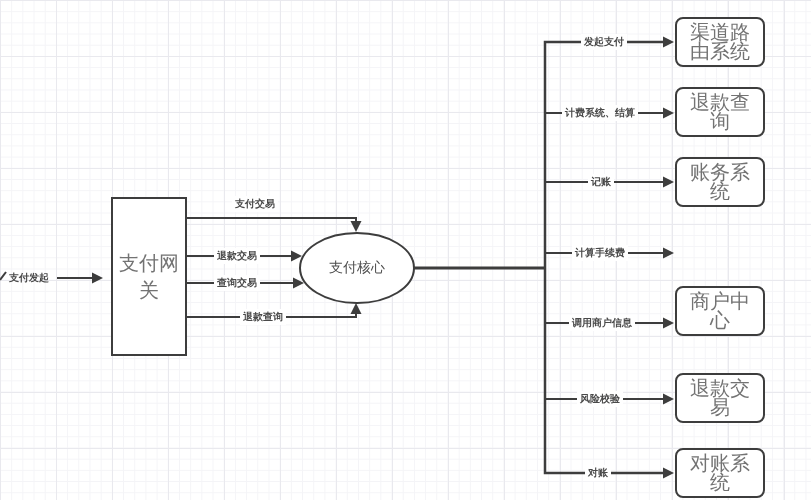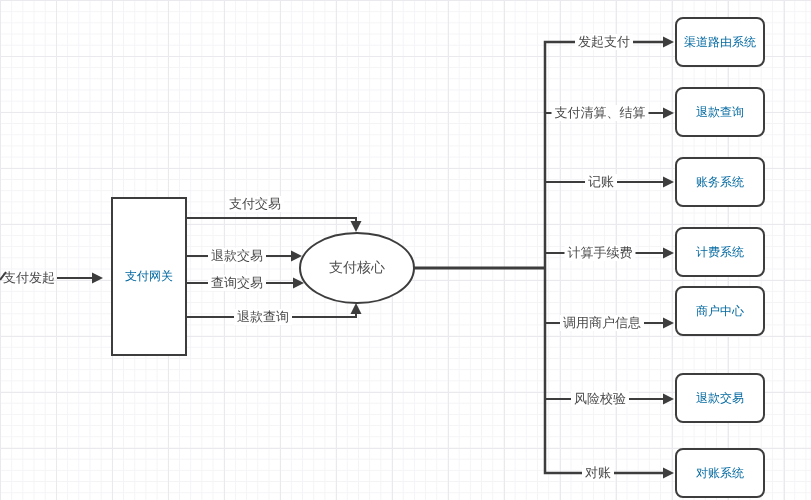--- a/index.html
+++ b/index.html
@@ -14,33 +14,33 @@
       linear-gradient(to right, #f4f4f7 1px, transparent 1px),
       linear-gradient(to bottom, #f4f4f7 1px, transparent 1px);
     background-size:56px 56px, 56px 56px, 11.2px 11.2px, 11.2px 11.2px;
     font-family:"Liberation Sans", sans-serif;
   }
   svg.lines{position:absolute;left:0;top:0;width:811px;height:500px;}
   .node{
     position:absolute;box-sizing:border-box;
     display:flex;align-items:center;justify-content:center;
     background:#ffffff;border:2px solid #3d3d3d;
-    color:#0369a1;font-size:12px;text-align:center;
+    color:#737373;font-size:20px;text-align:center;
   }
   .gateway{left:103px;top:197px;width:76px;height:159px;margin-left:8px;}
   .sys{left:675px;width:90px;height:50px;border-radius:8px;line-height:19px;padding:0 5px;}
   .ellipse-label{
     position:absolute;left:300px;top:233px;width:114px;height:70px;
     display:flex;align-items:center;justify-content:center;
     color:#4d4d4d;font-size:14px;
   }
   .edge-label{
     position:absolute;transform:translate(-50%,-50%);
-    font-size:13px;color:#4a4a4a;background:#ffffff;
-    padding:0 3px;white-space:nowrap;line-height:16px;
+    font-size:10px;color:#4a4a4a;background:#ffffff;
+    padding:0 3px;white-space:nowrap;line-height:16px;font-weight:bold;
   }
   .plain-label{background:transparent;padding:0;text-align:center;}
 </style>
 </head>
 <body>
 
 <div class="canvas">
 
   <svg class="lines" viewBox="0 0 811 500">
     <g stroke="#3d3d3d" stroke-width="2" fill="none">
@@ -87,28 +87,27 @@
   <div class="node gateway">支付网关</div>
 
   <div class="ellipse-label">支付核心</div>
 
   <div class="edge-label" style="left:255px;top:204px;">支付交易</div>
   <div class="edge-label" style="left:237px;top:256px;">退款交易</div>
   <div class="edge-label" style="left:237px;top:283px;">查询交易</div>
   <div class="edge-label" style="left:263px;top:317px;">退款查询</div>
 
   <div class="edge-label" style="left:604px;top:42px;">发起支付</div>
-  <div class="edge-label" style="left:600px;top:113px;">支付清算、结算</div>
+  <div class="edge-label" style="left:600px;top:113px;">计费系统、结算</div>
   <div class="edge-label" style="left:601px;top:182px;">记账</div>
   <div class="edge-label" style="left:600px;top:253px;">计算手续费</div>
   <div class="edge-label" style="left:602px;top:323px;">调用商户信息</div>
   <div class="edge-label" style="left:600px;top:399px;">风险校验</div>
   <div class="edge-label" style="left:598px;top:473px;">对账</div>
 
   <div class="node sys" style="top:17px;">渠道路由系统</div>
   <div class="node sys" style="top:87px;">退款查询</div>
   <div class="node sys" style="top:157px;">账务系统</div>
-  <div class="node sys" style="top:227px;">计费系统</div>
   <div class="node sys" style="top:286px;">商户中心</div>
   <div class="node sys" style="top:373px;">退款交易</div>
   <div class="node sys" style="top:448px;">对账系统</div>
 
 </div>
 
 </body></html>

